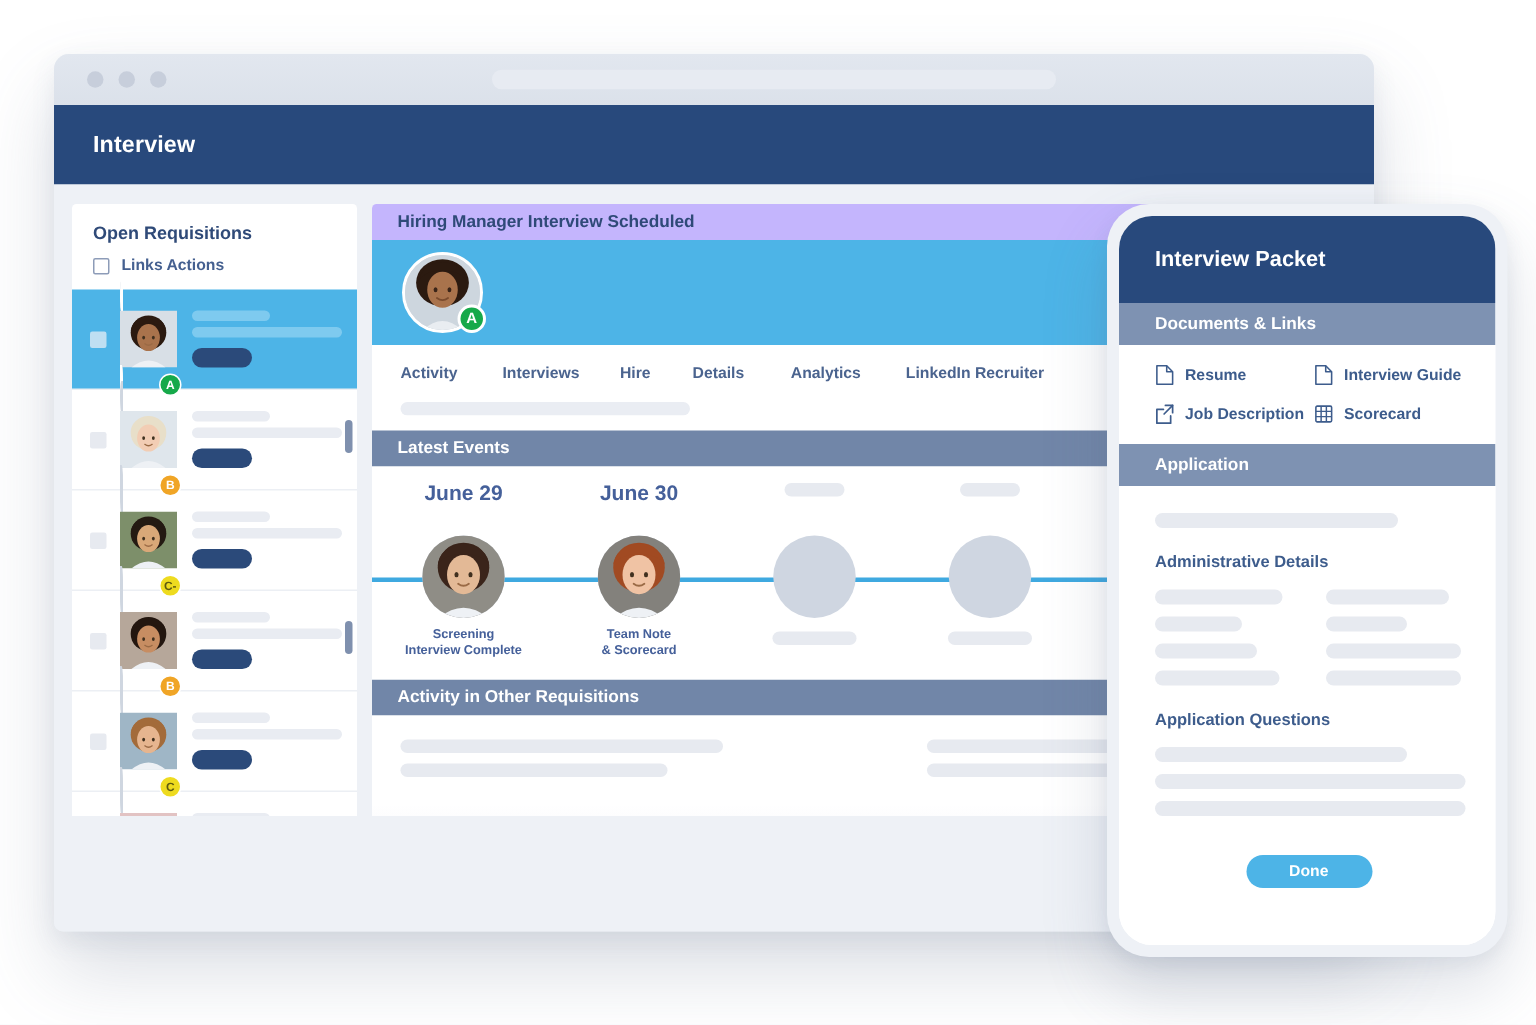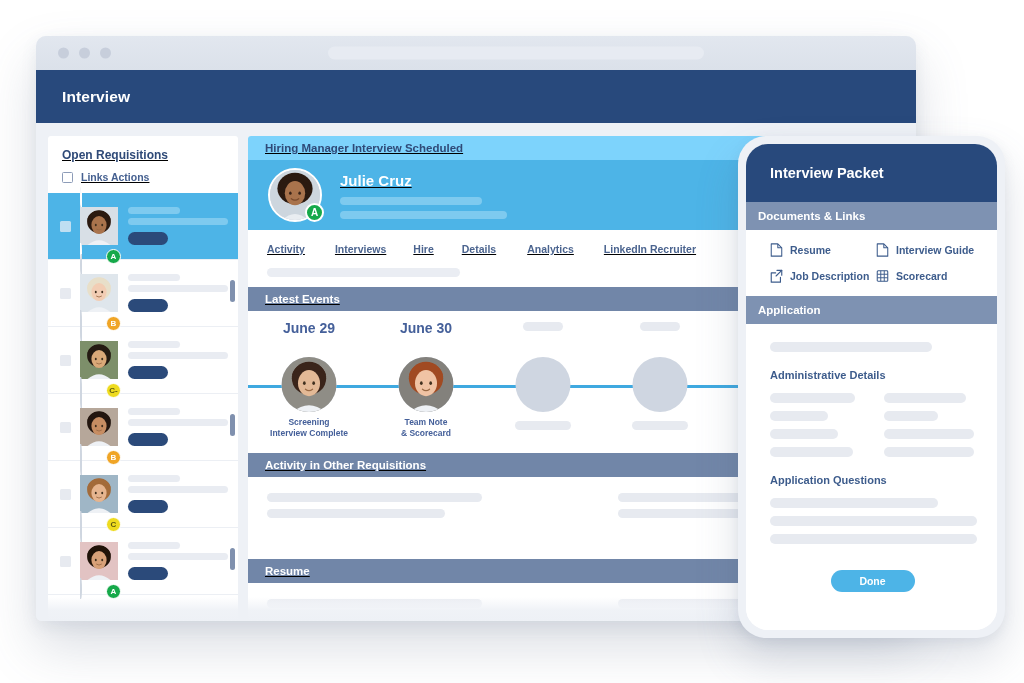--- a/index.html
+++ b/index.html
@@ -72,27 +72,26 @@
   }
   .app-title {
     color: #ffffff;
     font-size: 15.5px;
     font-weight: bold;
     letter-spacing: 0.1px;
   }
 
   .app-body {
     position: relative;
-    height: 498px;
+    height: 421px;
     background: #eef1f6;
     padding: 13px 0 0 12px;
     box-sizing: border-box;
     display: flex;
     gap: 10px;
-    text-decoration: underline;
   }
 
   
   .sidebar {
     width: 190px;
     flex: 0 0 190px;
     background: #ffffff;
     border-radius: 3px 3px 0 0;
     overflow: hidden;
     position: relative;
@@ -215,21 +214,21 @@
     height: 24px;
     display: flex;
     align-items: center;
     padding-left: 17px;
     font-size: 11.5px;
     font-weight: bold;
     color: #ffffff;
     background: #7186a8;
   }
   .sec-head.light {
-    background: #7dd3fc;
+    background: #c4b5fd;
     color: #2f4a78;
     text-align: right;
   }
 
   .cand-banner {
     background: #4db4e7;
     height: 70px;
     display: flex;
     align-items: center;
     padding-left: 20px;
@@ -430,21 +429,21 @@
   .packet-title {
     color: #ffffff;
     font-size: 14.5px;
     font-weight: bold;
   }
   .packet-sec {
     background: #7e92b2;
     height: 28px;
     display: flex;
     align-items: center;
-    padding-left: 12px;
+    padding-left: 24px;
     color: #fff;
     font-size: 11.5px;
     font-weight: bold;
   }
   .docs-grid {
     padding: 13px 0 13px 24px;
     display: grid;
     grid-template-columns: 106px auto;
     row-gap: 12px;
     column-gap: 0;
@@ -661,27 +660,20 @@
                 <ellipse cx="27" cy="25" rx="11" ry="13" fill="#a9734c"></ellipse>
                 <path d="M10 20 a17 15 0 0 1 34 0 a17 9 0 0 0 -34 0z" fill="#2b1a10"></path>
                 <ellipse cx="22" cy="25" rx="1.4" ry="1.8" fill="#3a2418"></ellipse>
                 <ellipse cx="32" cy="25" rx="1.4" ry="1.8" fill="#3a2418"></ellipse>
                 <path d="M23 31 q4 3 8 0" stroke="#7a4b2d" stroke-width="1.3" fill="none" stroke-linecap="round"></path>
                 <path d="M13 54 q14 -13 28 0 z" fill="#e9edf1"></path>
               </svg>
             </div>
             <div class="cand-grade">A</div>
           </div>
-          <div class="cand-info">
-            <div class="cand-name">Julie Cruz</div>
-            <div class="cand-lines">
-              <span class="cln cln1"></span>
-              <span class="cln cln2"></span>
-            </div>
-          </div>
         </div>
 
         <div class="tabs-bar" id="tabs-bar">
             <span class="tab-item" style="margin-left: 0px;">Activity</span>
             <span class="tab-item" style="margin-left: 30px;">Interviews</span>
             <span class="tab-item" style="margin-left: 27px;">Hire</span>
             <span class="tab-item" style="margin-left: 28px;">Details</span>
             <span class="tab-item" style="margin-left: 31px;">Analytics</span>
             <span class="tab-item" style="margin-left: 30px;">LinkedIn Recruiter</span>
           </div>

